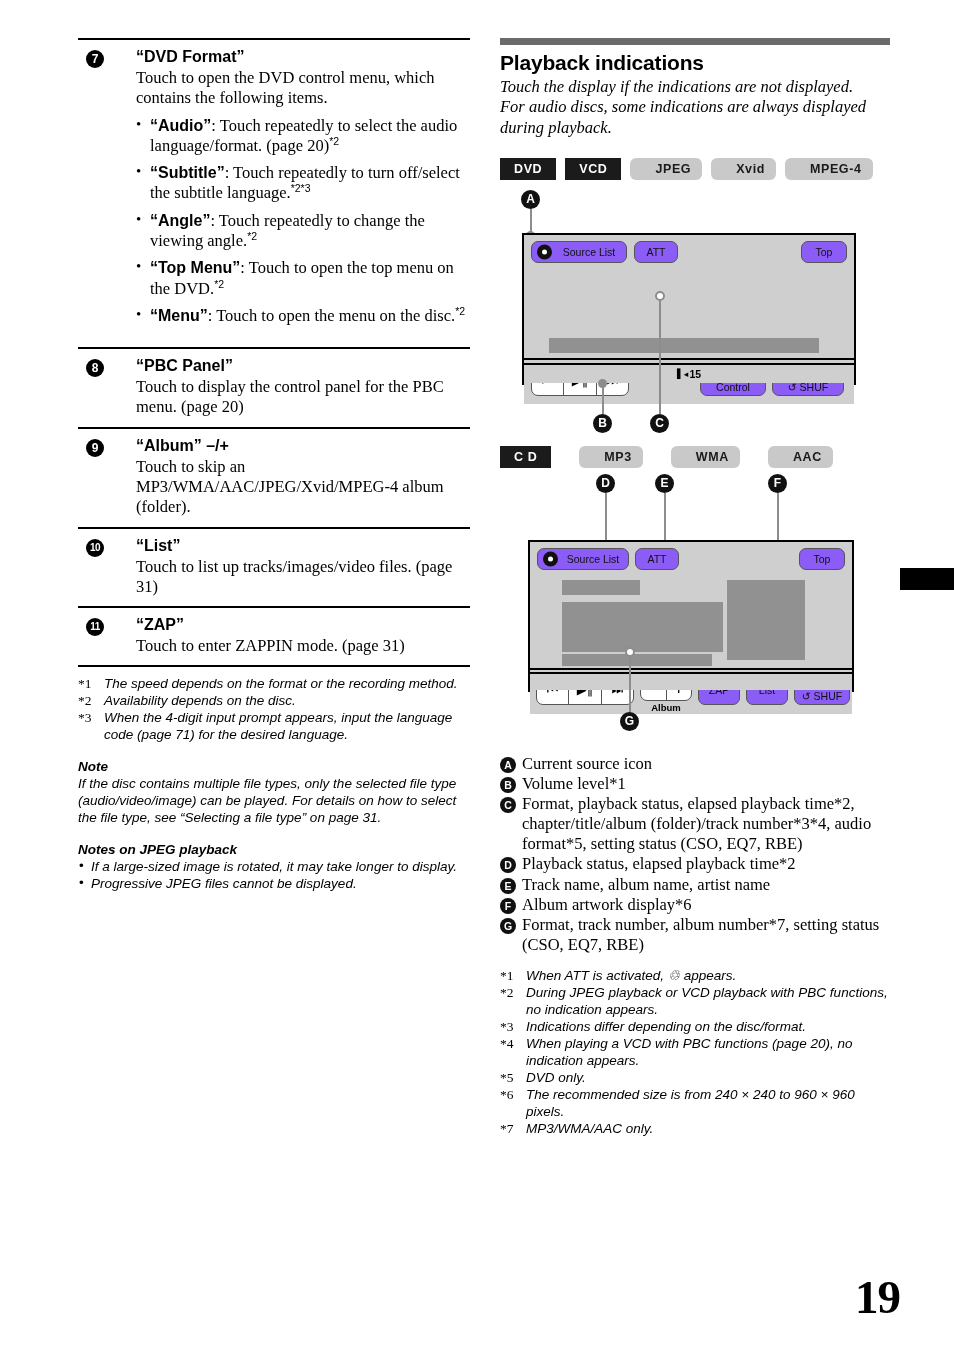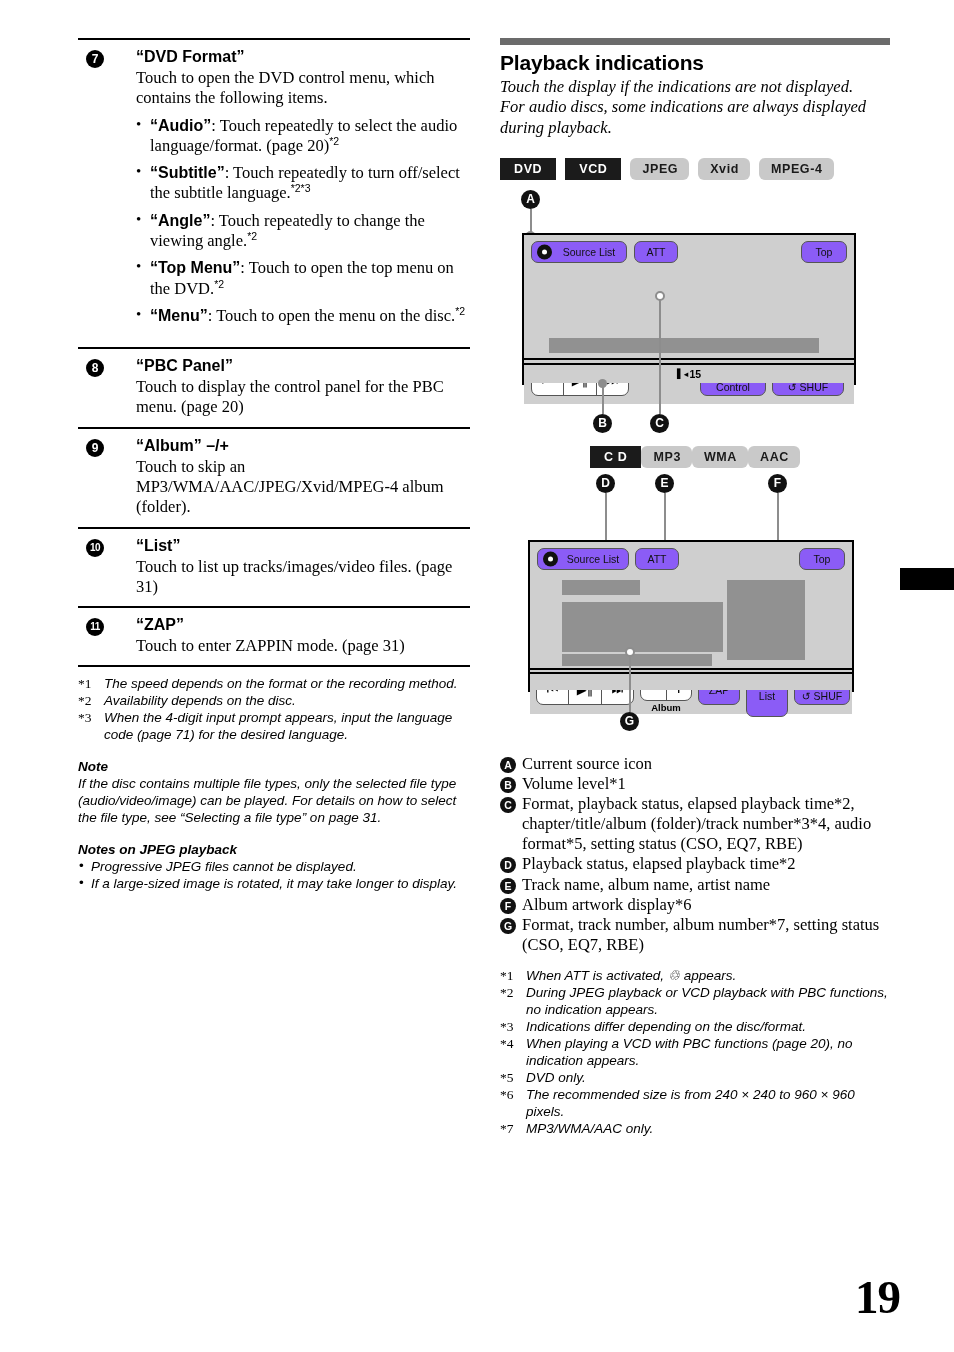--- a/index.html
+++ b/index.html
@@ -55,25 +55,25 @@
   
   .hbar{height:7px;background:#6b6b6b;width:100%;}
   .h1{font-family:"Liberation Sans",sans-serif;font-weight:bold;font-size:21px;
       margin:6px 0 2px 0;letter-spacing:-0.2px;}
   .lead{font-size:16.5px;line-height:1.23;margin:0;font-style:italic;}
 
   
   .badges{display:flex;gap:9px;align-items:center;margin-top:20px;}
   .badge{
     font-family:"Liberation Sans",sans-serif;font-weight:bold;font-size:12.5px;
-    letter-spacing:0.6px;padding:4px 11px 4px 12px;text-align:center;
+    letter-spacing:0.6px;padding:4px 11px 4px 25px;text-align:center;
     background:#c9c9c9;color:#1a1a1a;border-radius:6px;
   }
   .badge.dark{background:#1b1b1b;color:#fff;border-radius:0;padding:4px 14px;}
-  .badges.row2{margin-top:14px;gap:0;justify-content:center;}
+  .badges.row2{margin-top:14px;gap:28px;}
 
   
   .diagram{position:relative;}
   .screen{
     border:2px solid #000;background:#cfcfcf;box-sizing:border-box;
     position:relative;
   }
   .btn{
     background:#8b5cf6;border:1.5px solid #555;border-radius:7px;
     font-family:"Liberation Sans",sans-serif;font-size:10.5px;color:#111;
@@ -227,22 +227,22 @@
       <div class="fnrow">
         <div class="fnmark">*3</div>
         <div class="fnbody">When the 4-digit input prompt appears, input the language code (page 71) for the desired language.</div>
       </div>
 
       <div class="nhead">Note</div>
       <p class="npara">If the disc contains multiple file types, only the selected file type (audio/video/image) can be played. For details on how to select the file type, see “Selecting a file type” on page 31.</p>
 
       <div class="nhead">Notes on JPEG playback</div>
       <ul class="nbul">
+        <li>If a large-sized image is rotated, it may take longer to display.</li>
         <li>Progressive JPEG files cannot be displayed.</li>
-        <li>If a large-sized image is rotated, it may take longer to display.</li>
       </ul>
     </div>
   </div>
 
   <div class="col-right">
 
     <div class="hbar"></div>
     <div class="h1">Playback indications</div>
     <p class="lead">
       <span>Touch the display if the indications are not displayed.</span><br>
@@ -362,21 +362,21 @@
             <div class="album-btn">
               <div>–</div>
               <div>+</div>
             </div>
             <div class="album-lab">Album</div>
           </div>
 
           <div class="btn" style="left:168px;top:5px;width:42px;height:30px;">
             <span>ZAP</span>
           </div>
-          <div class="btn" style="left:216px;top:5px;width:42px;height:42px;">
+          <div class="btn" style="left:216px;top:5px;width:42px;height:30px;">
             <span>List</span>
           </div>
           <div class="btn center2" style="left:264px;top:5px;width:56px;height:30px;">
             <span>Play Menu</span>
             <span>↺ SHUF</span>
           </div>
         </div>
 
         <div class="statstrip" style="height:16px;"></div>
       </div>

